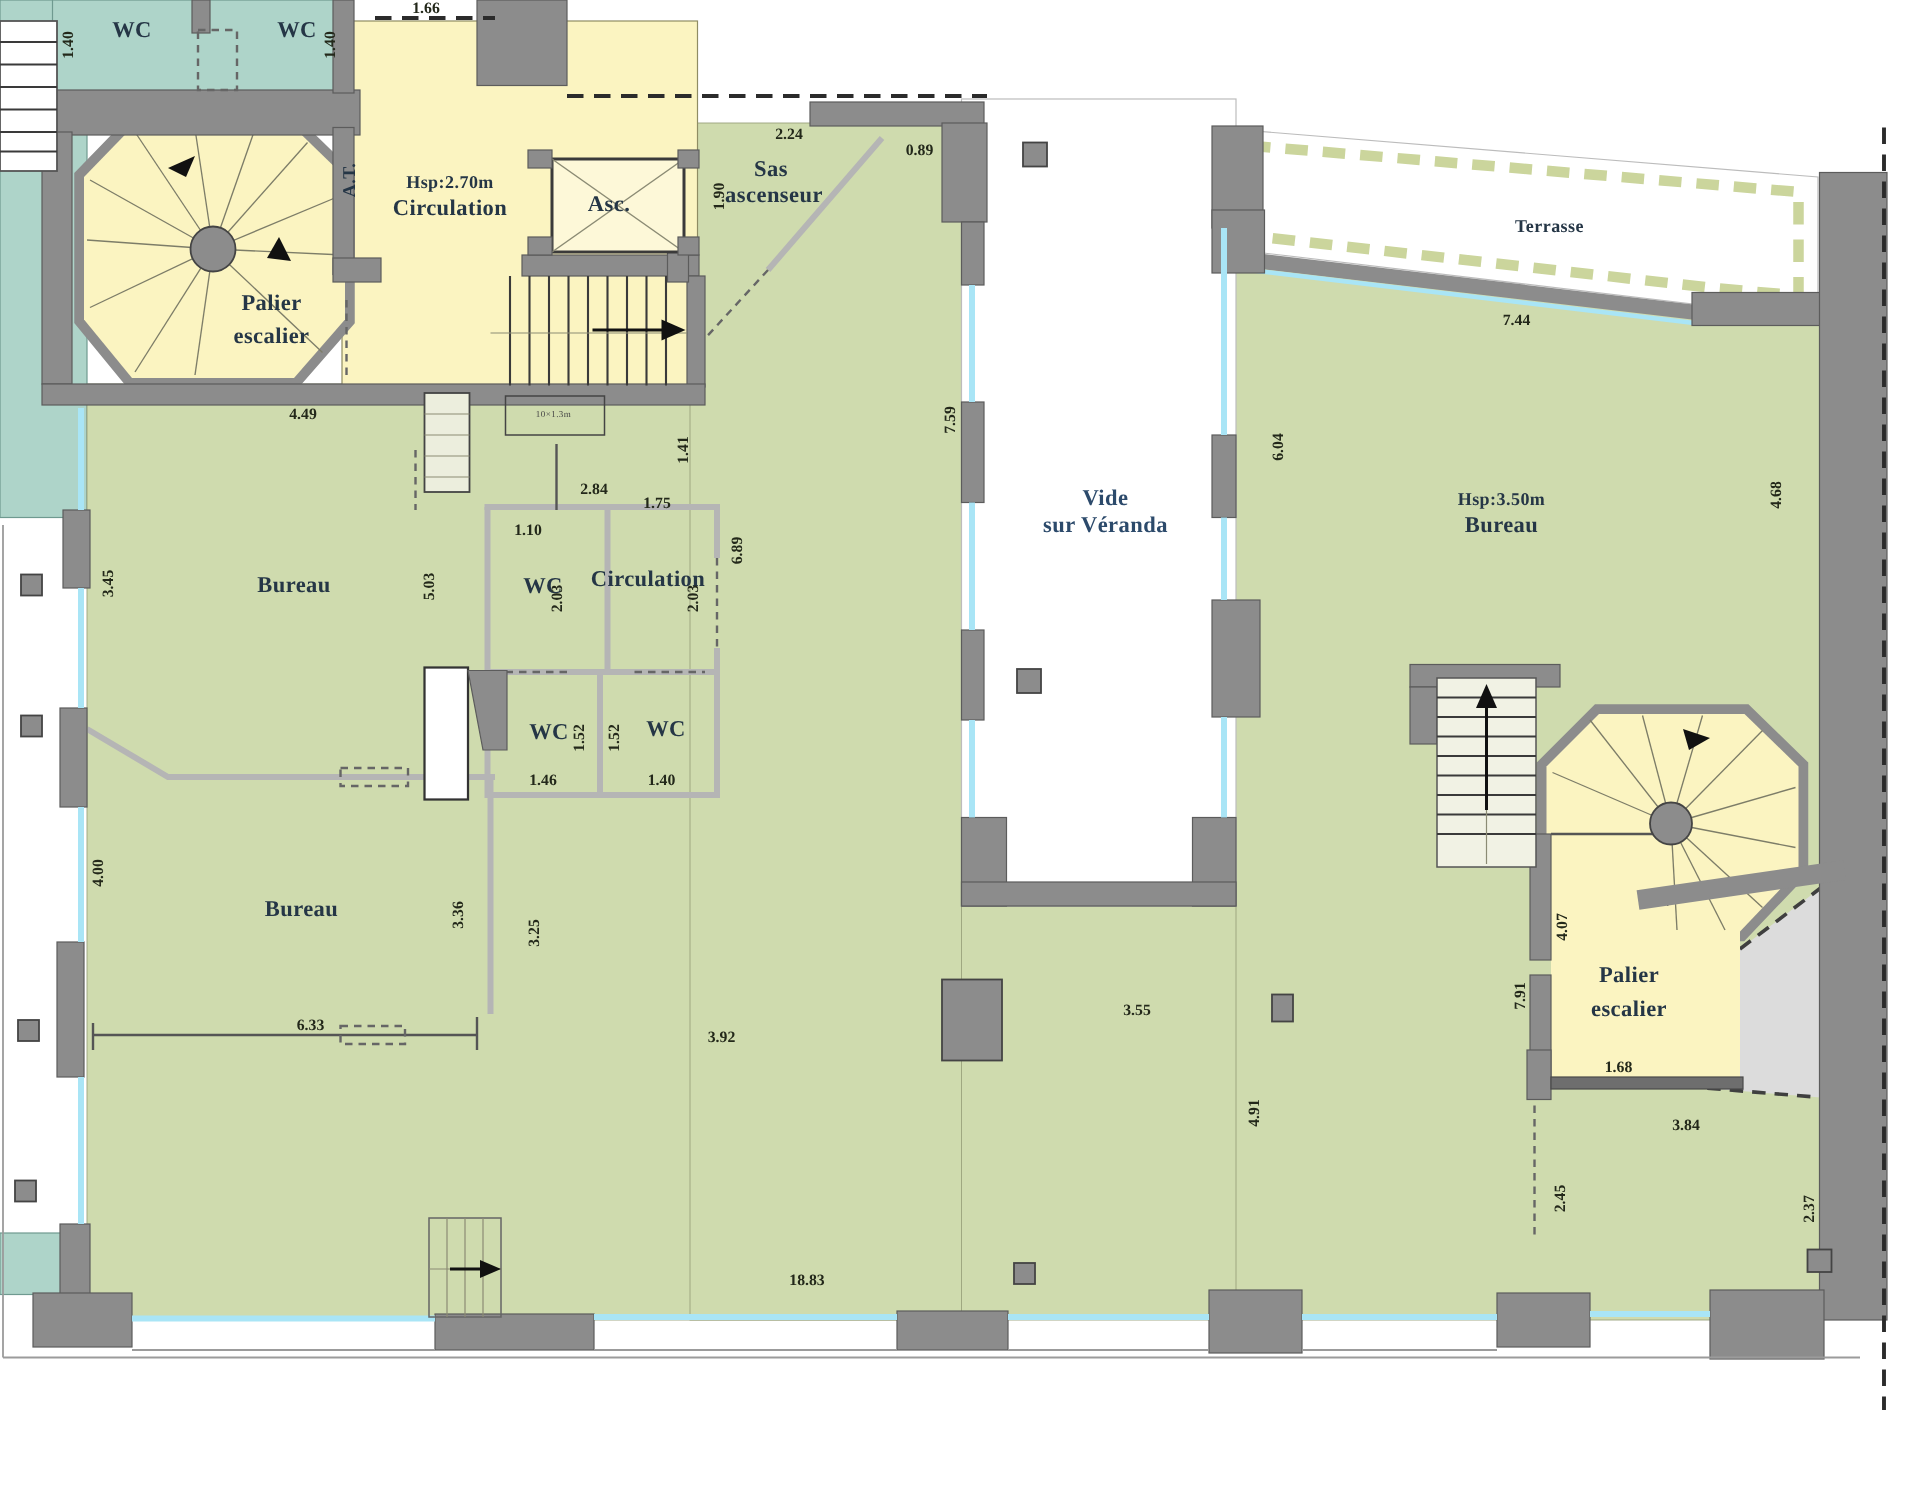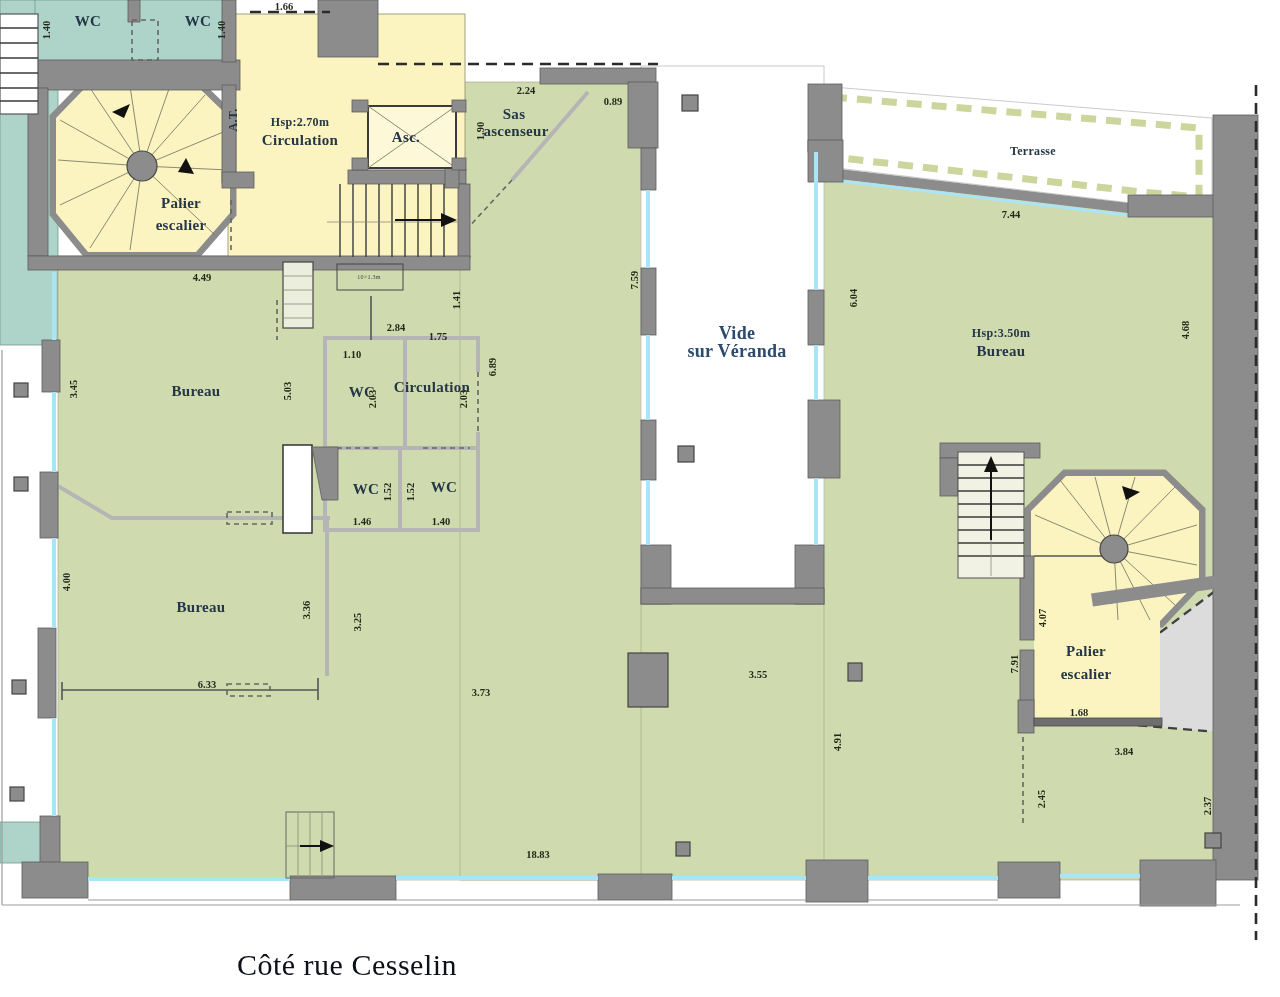--- a/index.html
+++ b/index.html
@@ -27,21 +27,21 @@
   .blkdash{stroke:#2b2b2b;stroke-width:2.6;fill:none;stroke-dasharray:11 7;}
   .tridash{stroke:#3f3f3f;stroke-width:2.4;fill:none;stroke-dasharray:9 6;}
   .terrdash{stroke:var(--terr);stroke-width:7;fill:none;stroke-dasharray:15 10;}
   .arrow{fill:#111;}
   .colm{fill:var(--wall);stroke:#444;stroke-width:1.2;}
   .lbl{position:absolute;transform:translate(-50%,-50%);white-space:nowrap;
        color:var(--ink);font-size:15px;font-weight:600;letter-spacing:.3px;}
   .lbl.sm{font-size:12px;}
   .lbl.dim{color:var(--dim);font-size:10.5px;font-weight:600;letter-spacing:0;}
   .lbl.v{transform:translate(-50%,-50%) rotate(-90deg);}
-  .lbl.blue{color:var(--blue);font-size:18px;}
+  .lbl.blue{color:var(--blue);font-size:15px;}
   .lbl.tiny{font-size:6px;color:#444;font-weight:400;}
   .lbl.title{font-size:30px;font-weight:500;color:#0d1018;letter-spacing:.5px;}
 </style>
 </head>
 <body>
 
 <div id="canvas">
 
 <svg width="1280" height="997" viewBox="0 0 1280 997">
 
@@ -378,30 +378,29 @@
   <div class="lbl dim" style="left:1011px;top:214px">7.44</div>
   <div class="lbl sm" style="left:1001px;top:333px">Hsp:3.50m</div>
   <div class="lbl" style="left:1001px;top:351px">Bureau</div>
   <div class="lbl dim v" style="left:1185px;top:330px">4.68</div>
 
   <div class="lbl dim v" style="left:66px;top:582px">4.00</div>
   <div class="lbl" style="left:201px;top:607px">Bureau</div>
   <div class="lbl dim v" style="left:306px;top:610px">3.36</div>
   <div class="lbl dim v" style="left:357px;top:622px">3.25</div>
   <div class="lbl dim" style="left:207px;top:684px">6.33</div>
-  <div class="lbl dim" style="left:481px;top:692px">3.73</div>
+  <div class="lbl dim" style="left:481px;top:692px">3.92</div>
   <div class="lbl dim" style="left:758px;top:674px">3.55</div>
   <div class="lbl dim v" style="left:837px;top:742px">4.91</div>
   <div class="lbl dim" style="left:538px;top:854px">18.83</div>
 
   <div class="lbl dim v" style="left:1042px;top:618px">4.07</div>
   <div class="lbl dim v" style="left:1014px;top:664px">7.91</div>
   <div class="lbl" style="left:1086px;top:651px">Palier</div>
   <div class="lbl" style="left:1086px;top:674px">escalier</div>
   <div class="lbl dim" style="left:1079px;top:712px">1.68</div>
   <div class="lbl dim" style="left:1124px;top:751px">3.84</div>
   <div class="lbl dim v" style="left:1041px;top:799px">2.45</div>
   <div class="lbl dim v" style="left:1207px;top:806px">2.37</div>
 
   <div class="lbl tiny" style="left:369px;top:277px">10×1.3m</div>
 
-  <div class="lbl title" style="left:347px;top:965px">Côté rue Cesselin</div>
 </div>
 
 </body></html>

